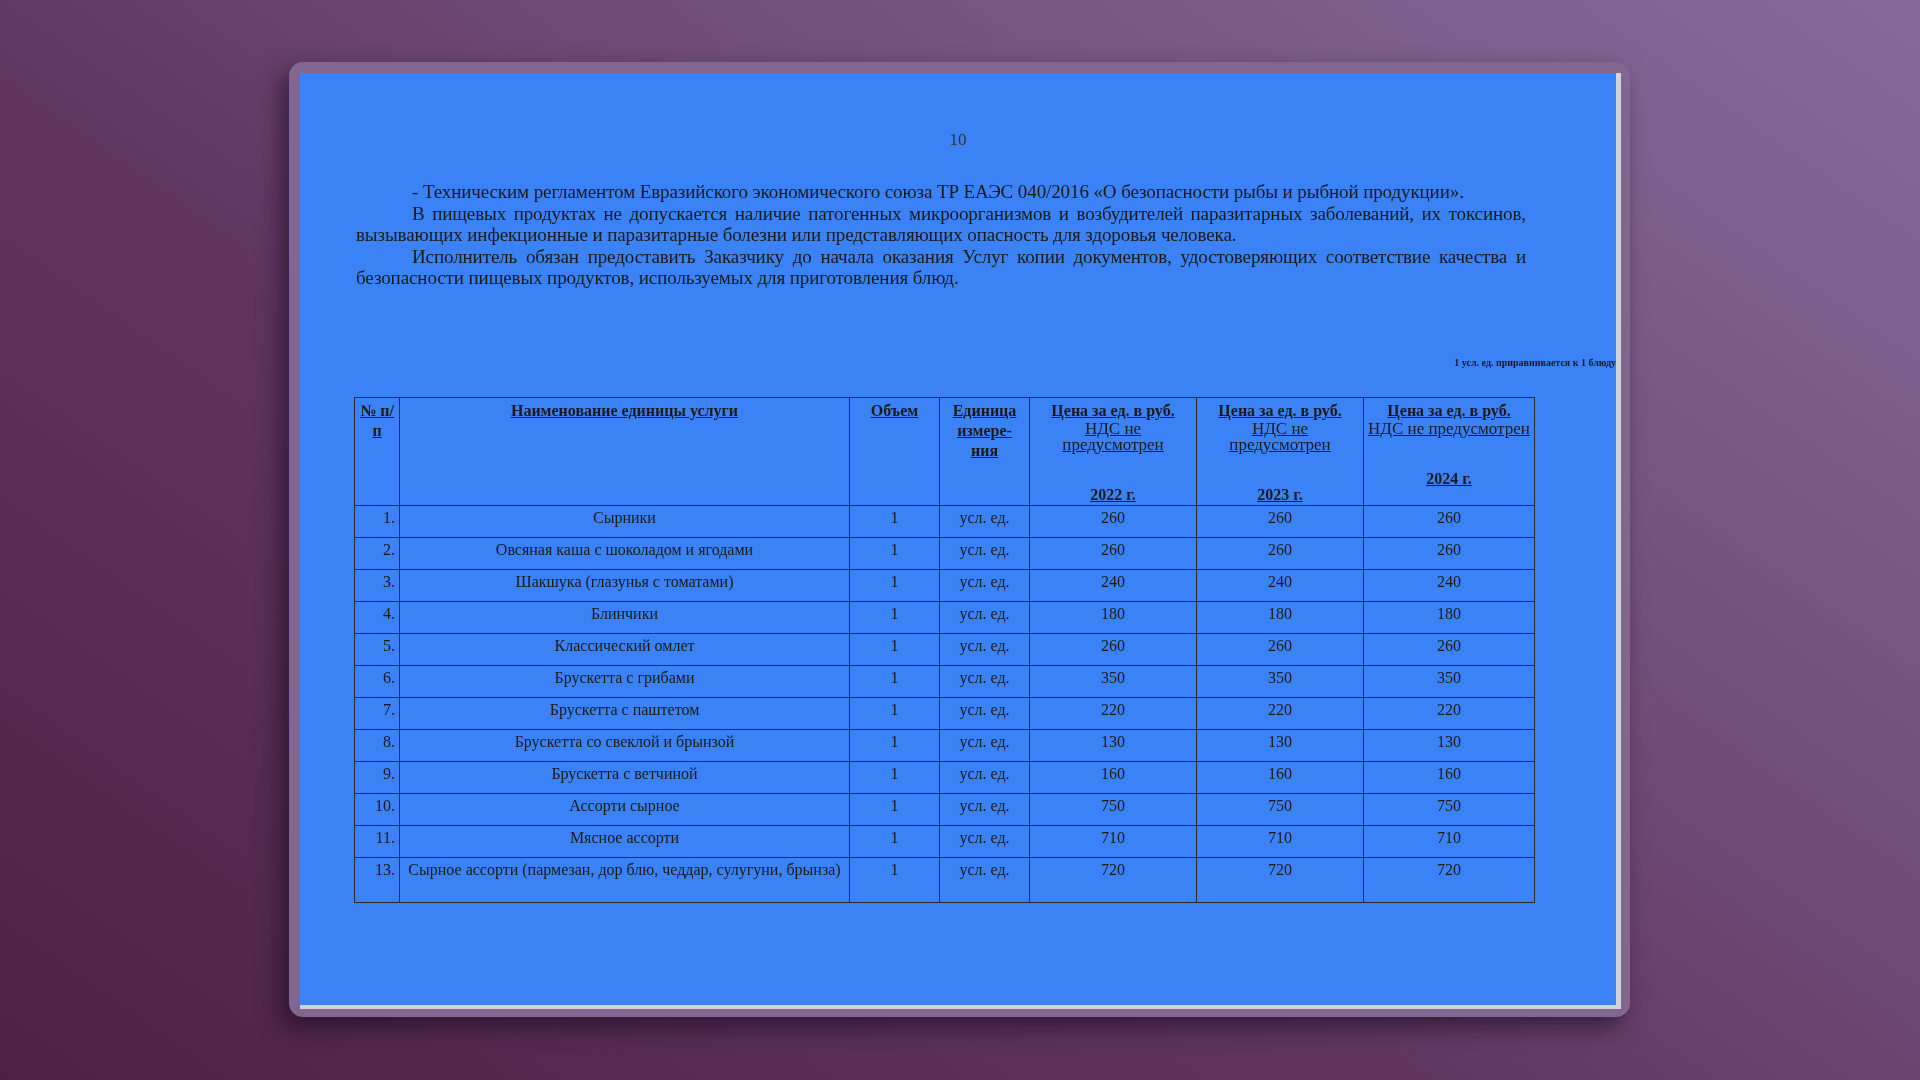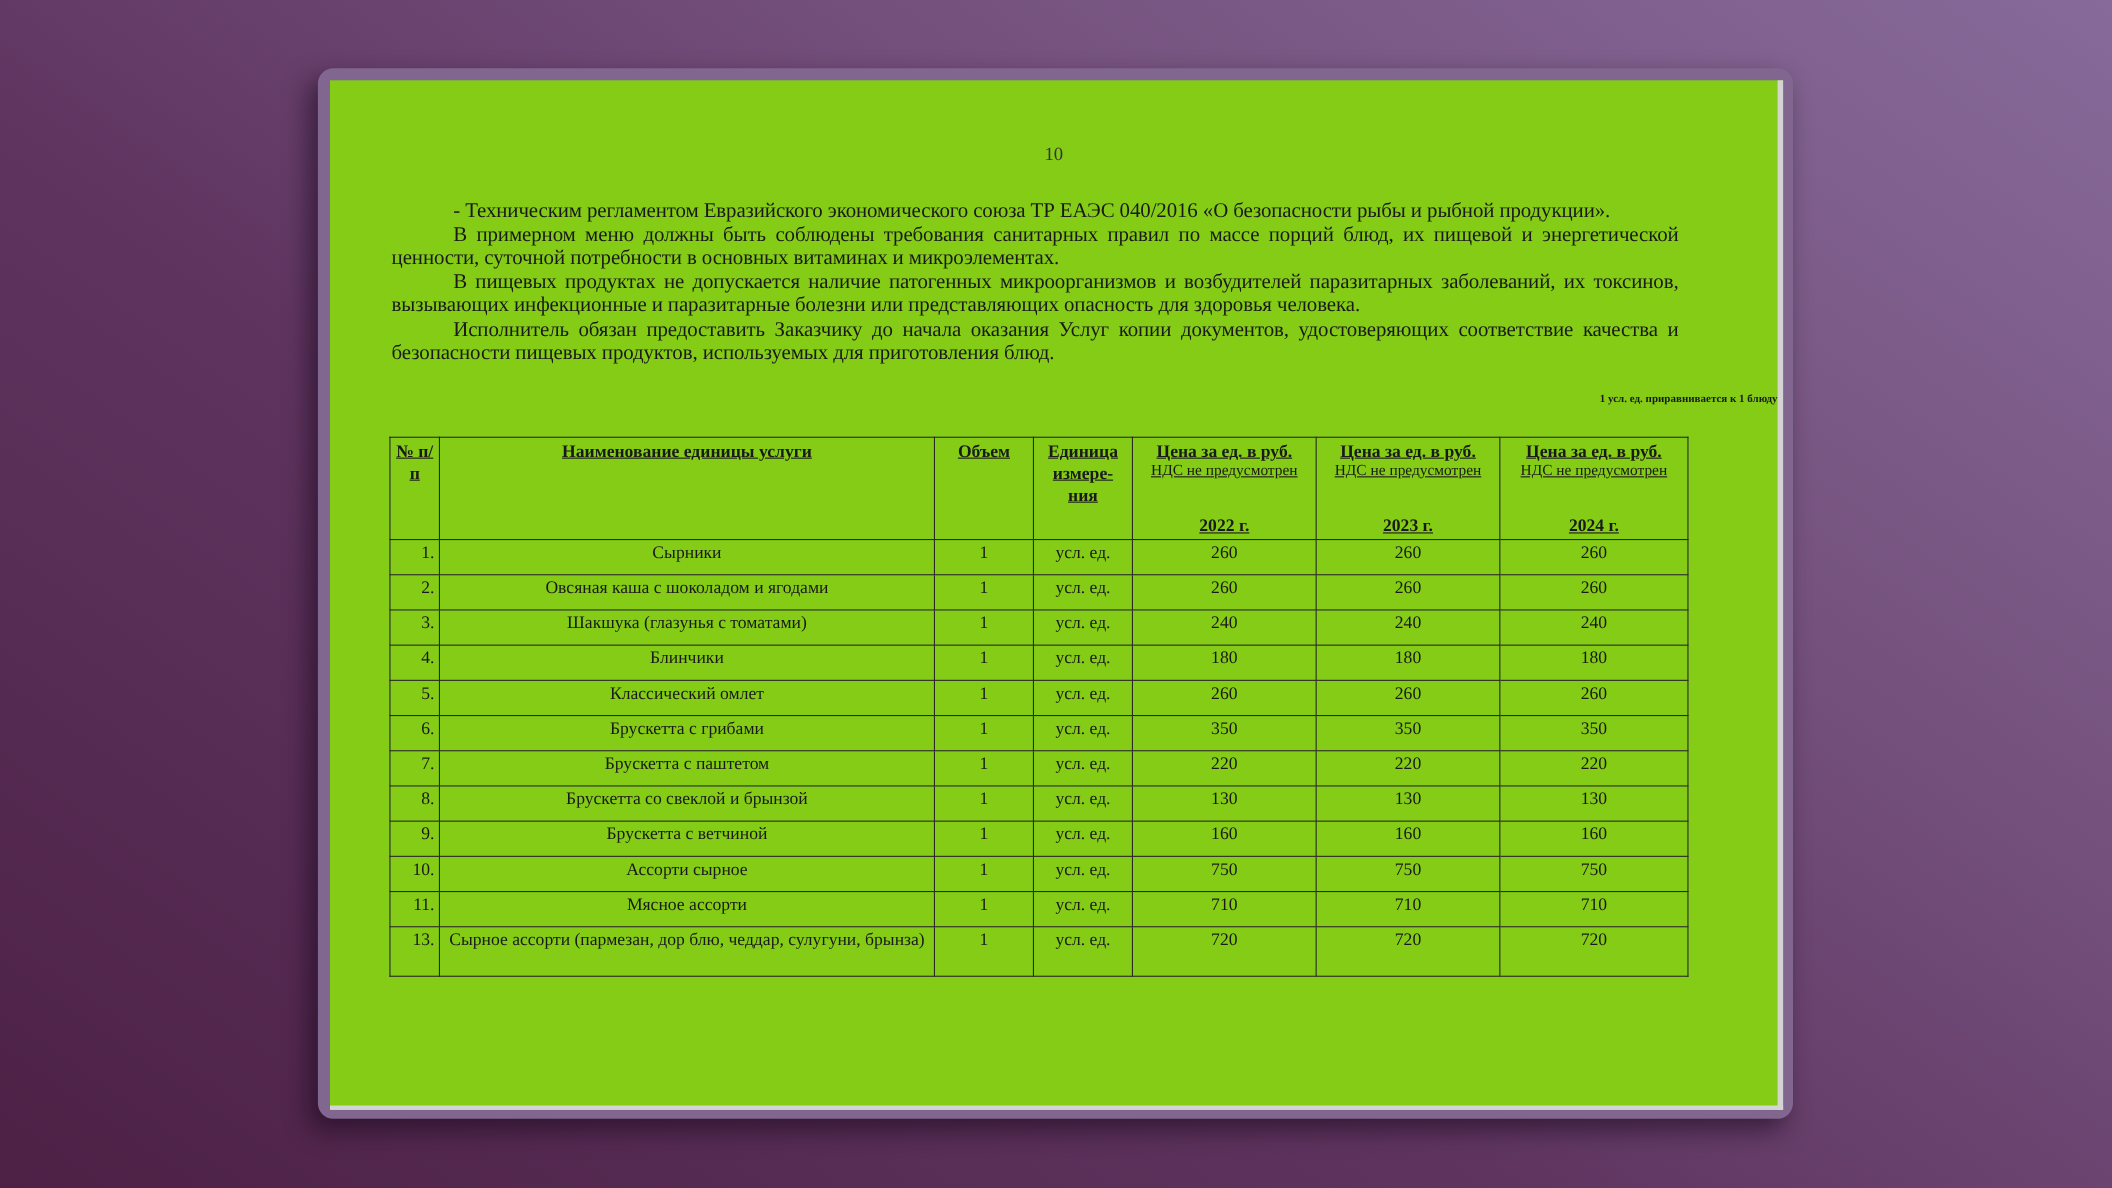--- a/index.html
+++ b/index.html
@@ -8,21 +8,21 @@
       background: linear-gradient(35deg, #4d2146 0%, #5f3560 40%, #76537f 70%, #876a9a 100%);
       font-family: "Liberation Serif", "DejaVu Serif", serif;
     }
     .frame {
       position: absolute; left: 289px; top: 62px; width: 1341px; height: 955px;
       background: #81668f; border-radius: 14px;
       box-shadow: -8px 10px 22px rgba(20, 5, 25, 0.55);
     }
     .page {
       position: absolute; left: 300px; top: 73px; width: 1316px; height: 932px;
-      background: #84cc16;
+      background: #3b82f6;
       border-right: 5px solid #d4d4d4; border-bottom: 4px solid #d4d4d4;
       color: #1a1a1a;
     }
     .page-number {
       position: absolute; left: 0; right: 0; top: 57px; text-align: center;
       font-size: 17px; color: #333;
     }
     .body-text {
       position: absolute; left: 56px; width: 1170px; top: 108px;
       font-size: 19px; line-height: 21.5px; text-align: justify; letter-spacing: -0.1px;
@@ -35,39 +35,38 @@
     table.services {
       position: absolute; left: 54px; top: 324px; width: 1180px;
       border-collapse: collapse; font-size: 16px; table-layout: fixed;
     }
     table.services th, table.services td {
       border: 1.5px solid #2a2a2a; padding: 0 4px; vertical-align: top;
     }
     table.services th {
       font-weight: bold; height: 89px; padding-top: 3px; line-height: 20px; text-decoration: underline;
     }
-    th .sub { display: block; font-weight: normal; font-size: 14px; line-height: 16px; }
+    th .sub { display: block; font-weight: normal; font-size: 17px; line-height: 16px; }
     th .year { display: block; margin-top: 32px; }
     table.services td { height: 29px; padding-top: 2px; line-height: 20px; }
     td.num { text-align: right; padding-right: 14px; }
     td.name { text-align: center; padding-left: 6px; }
     td.center { text-align: center; }
     tr.tall td { height: 42px; }
   </style>
 </head>
 <body>
 
 <div class="frame"></div>
 
 <div class="page">
   <div class="page-number">10</div>
 
   <div class="body-text">
     <p>- Техническим регламентом Евразийского экономического союза ТР ЕАЭС 040/2016 «О безопасности рыбы и рыбной продукции».</p>
-    <p>В примерном меню должны быть соблюдены требования санитарных правил по массе порций блюд, их пищевой и энергетической ценности, суточной потребности в основных витаминах и микроэлементах.</p>
     <p>В пищевых продуктах не допускается наличие патогенных микроорганизмов и возбудителей паразитарных заболеваний, их токсинов, вызывающих инфекционные и паразитарные болезни или представляющих опасность для здоровья человека.</p>
     <p>Исполнитель обязан предоставить Заказчику до начала оказания Услуг копии документов, удостоверяющих соответствие качества и безопасности пищевых продуктов, используемых для приготовления блюд.</p>
   </div>
 
   <div class="caption">1 усл. ед. приравнивается к 1 блюду</div>
 
   <table class="services">
     <colgroup>
       <col style="width:45px">
       <col style="width:450px">

